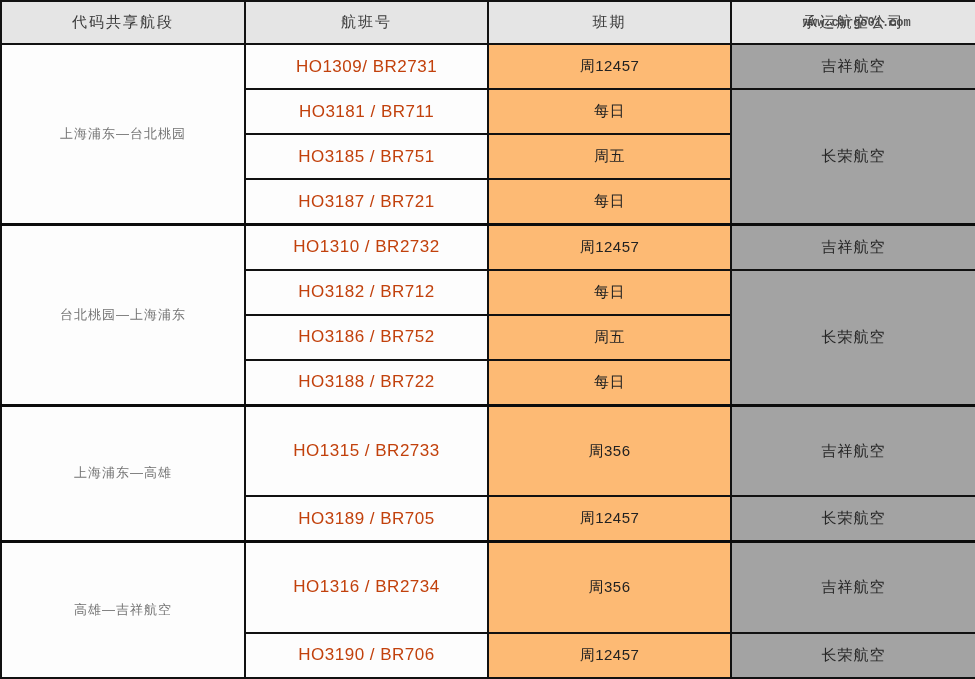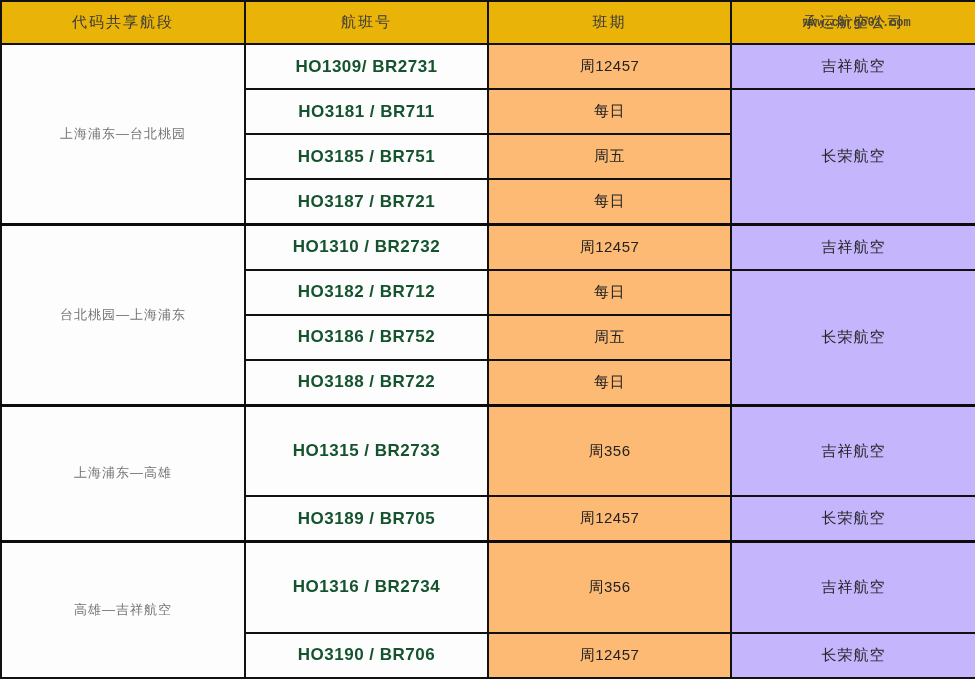--- a/index.html
+++ b/index.html
@@ -20,55 +20,55 @@
   col.c4{width:245px;}
   th,td{
     border:2px solid #111111;
     text-align:center;
     vertical-align:middle;
     padding:0;
     overflow:visible;
   }
   thead tr{height:43px;}
   thead th{
-    background:#eab308;
+    background:#e5e5e5;
     font-weight:400;
     font-size:15px;
     color:#3a3a3a;
     letter-spacing:2px;
     position:relative;
     margin-left:32px;
   }
   tbody tr{height:45px;}
   tbody tr.tall{height:91px;}
   tbody tr.group-start td{border-top:3px solid #0c0c0c;text-align:center;}
   td.route{
     font-size:13px;
     color:#737373;
     letter-spacing:1px;
     background:#fdfdfd;
   }
   td.flight{
     font-size:17px;
-    font-weight:700;
-    color:#14532d;
+    font-weight:400;
+    color:#c2410c;
     letter-spacing:.5px;
     background:#fdfdfd;
   }
   td.sched{
     font-size:15px;
     color:#222222;
     letter-spacing:.5px;
     background:#fdba74;
   }
   td.carrier{
     font-size:15px;
     color:#262626;
     letter-spacing:1px;
-    background:#c4b5fd;
+    background:#a3a3a3;
   }
   .wm{
     position:absolute;
     top:50%;left:50%;
     transform:translate(-47%,-50%);
     white-space:nowrap;
     font-weight:700;
     font-size:12px;
     color:#3d3d3d;
     opacity:.88;

